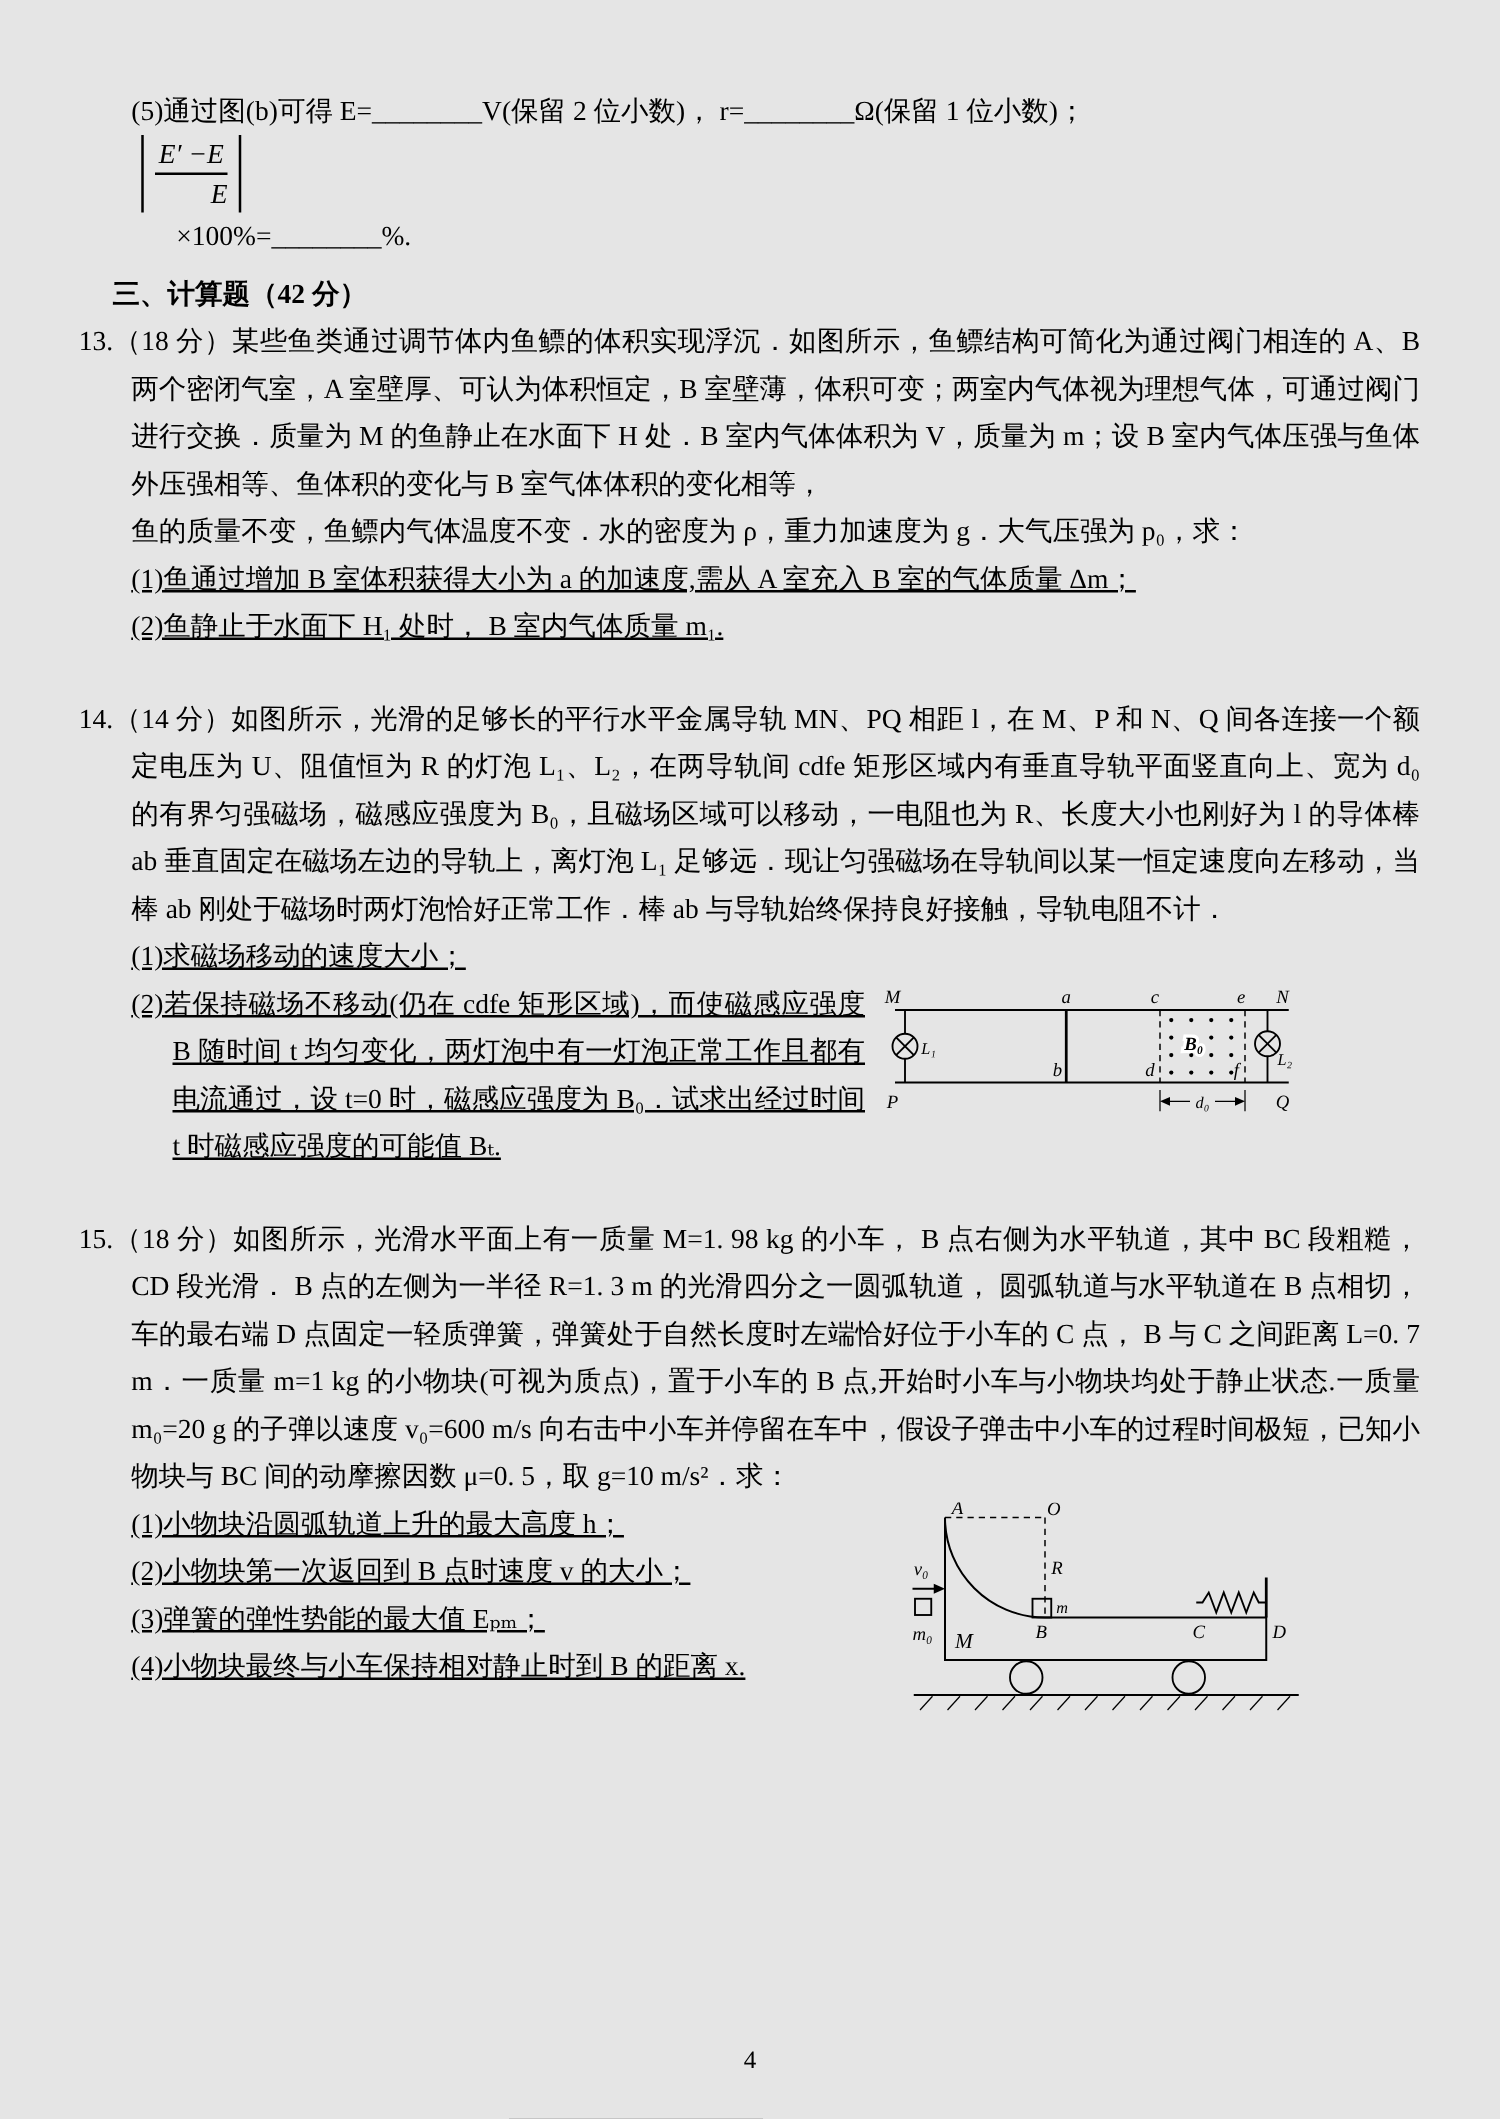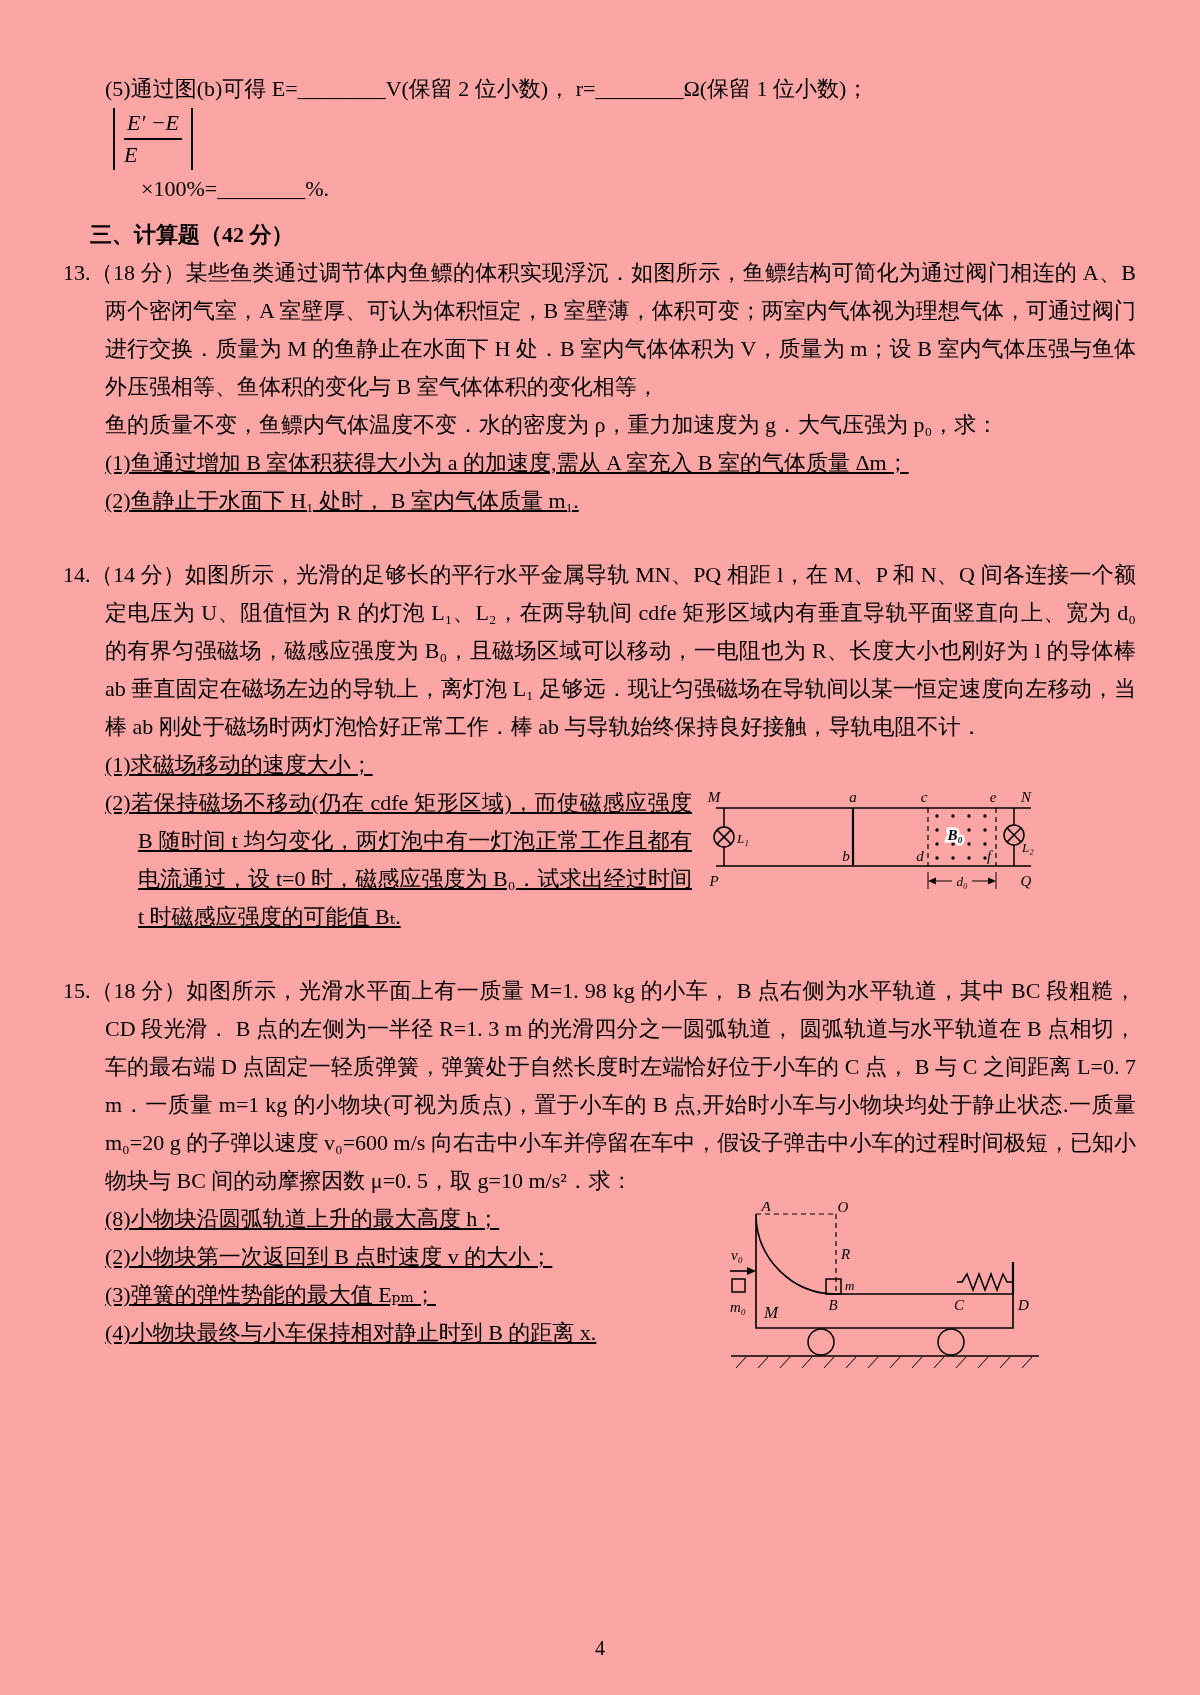--- a/index.html
+++ b/index.html
@@ -1,35 +1,35 @@
 <!DOCTYPE html>
 <html><head>
 <meta charset="utf-8">
 <style>
   * { box-sizing: border-box; }
   html, body { margin: 0; padding: 0; background: #9a9a9a; }
   .page {
-    width: 1200px; height: 1695px; margin: 0 auto; background: #fca5a5; color: #000;
+    width: 1200px; height: 1695px; margin: 0 auto; background: #e5e5e5; color: #000;
     font-family: "Liberation Serif", "DejaVu Serif", serif;
     font-size: 22px; line-height: 38px;
     padding: 70px 64px 0 63px; position: relative; overflow: hidden;
   }
   p { margin: 0; text-align: justify; }
   .ind1 { padding-left: 42px; }
   .ind2 { padding-left: 78px; }
   .sec-title { font-weight: bold; margin-top: 8px; margin-left: 27px; }
   .qblock { margin-top: 0; }
   .q-gap { margin-top: 36px; }
   .qfirst { padding-left: 42px; text-indent: -42px; }
   .qcont  { padding-left: 42px; }
   .qitem  { padding-left: 75px; text-indent: -33px; text-decoration: underline; }
   .rest::after { content: ""; display: block; clear: both; }
 
   .absfrac {
-    display: inline-block; vertical-align: middle; text-align: left;
+    display: inline-block; vertical-align: middle; text-align: right;
     border-left: 2px solid #000; border-right: 2px solid #000;
     padding: 2px 9px; margin-left: 8px; line-height: 26px; font-style: italic;
   }
   .absfrac .num { display: block; padding: 0 3px 2px; }
   .absfrac .den { display: block; border-top: 2px solid #000; padding-top: 2px; }
 
   .fig { float: right; }
   .fig13 { width: 255px; margin: 6px 138px 4px 18px; }
   .fig14 { width: 340px; margin: 2px 90px 4px 14px; }
   .fig15 { width: 318px; margin: 2px 92px 4px 14px; }
@@ -184,21 +184,21 @@
           <text x="115" y="57" class="svg-it">R</text>
           <text x="5" y="58" class="svg-it">v₀</text>
           <text x="4" y="110" class="svg-it">m₀</text>
           <text x="45" y="116" text-anchor="middle" class="svg-it" style="font-size:17px">M</text>
           <text x="107" y="108" text-anchor="middle" class="svg-it">B</text>
           <text x="119" y="88" class="svg-sm">m</text>
           <text x="233" y="108" text-anchor="middle" class="svg-it">C</text>
           <text x="292" y="108" class="svg-it">D</text>
         </svg>
       </div>
-      <p class="qitem">(8)小物块沿圆弧轨道上升的最大高度 h；</p>
+      <p class="qitem">(1)小物块沿圆弧轨道上升的最大高度 h；</p>
       <p class="qitem">(2)小物块第一次返回到 B 点时速度 v 的大小；</p>
       <p class="qitem">(3)弹簧的弹性势能的最大值 Eₚₘ；</p>
       <p class="qitem">(4)小物块最终与小车保持相对静止时到 B 的距离 x.</p>
     </div>
   </div>
 
   <div class="pageno">4</div>
 </div>
 
 </body></html>

